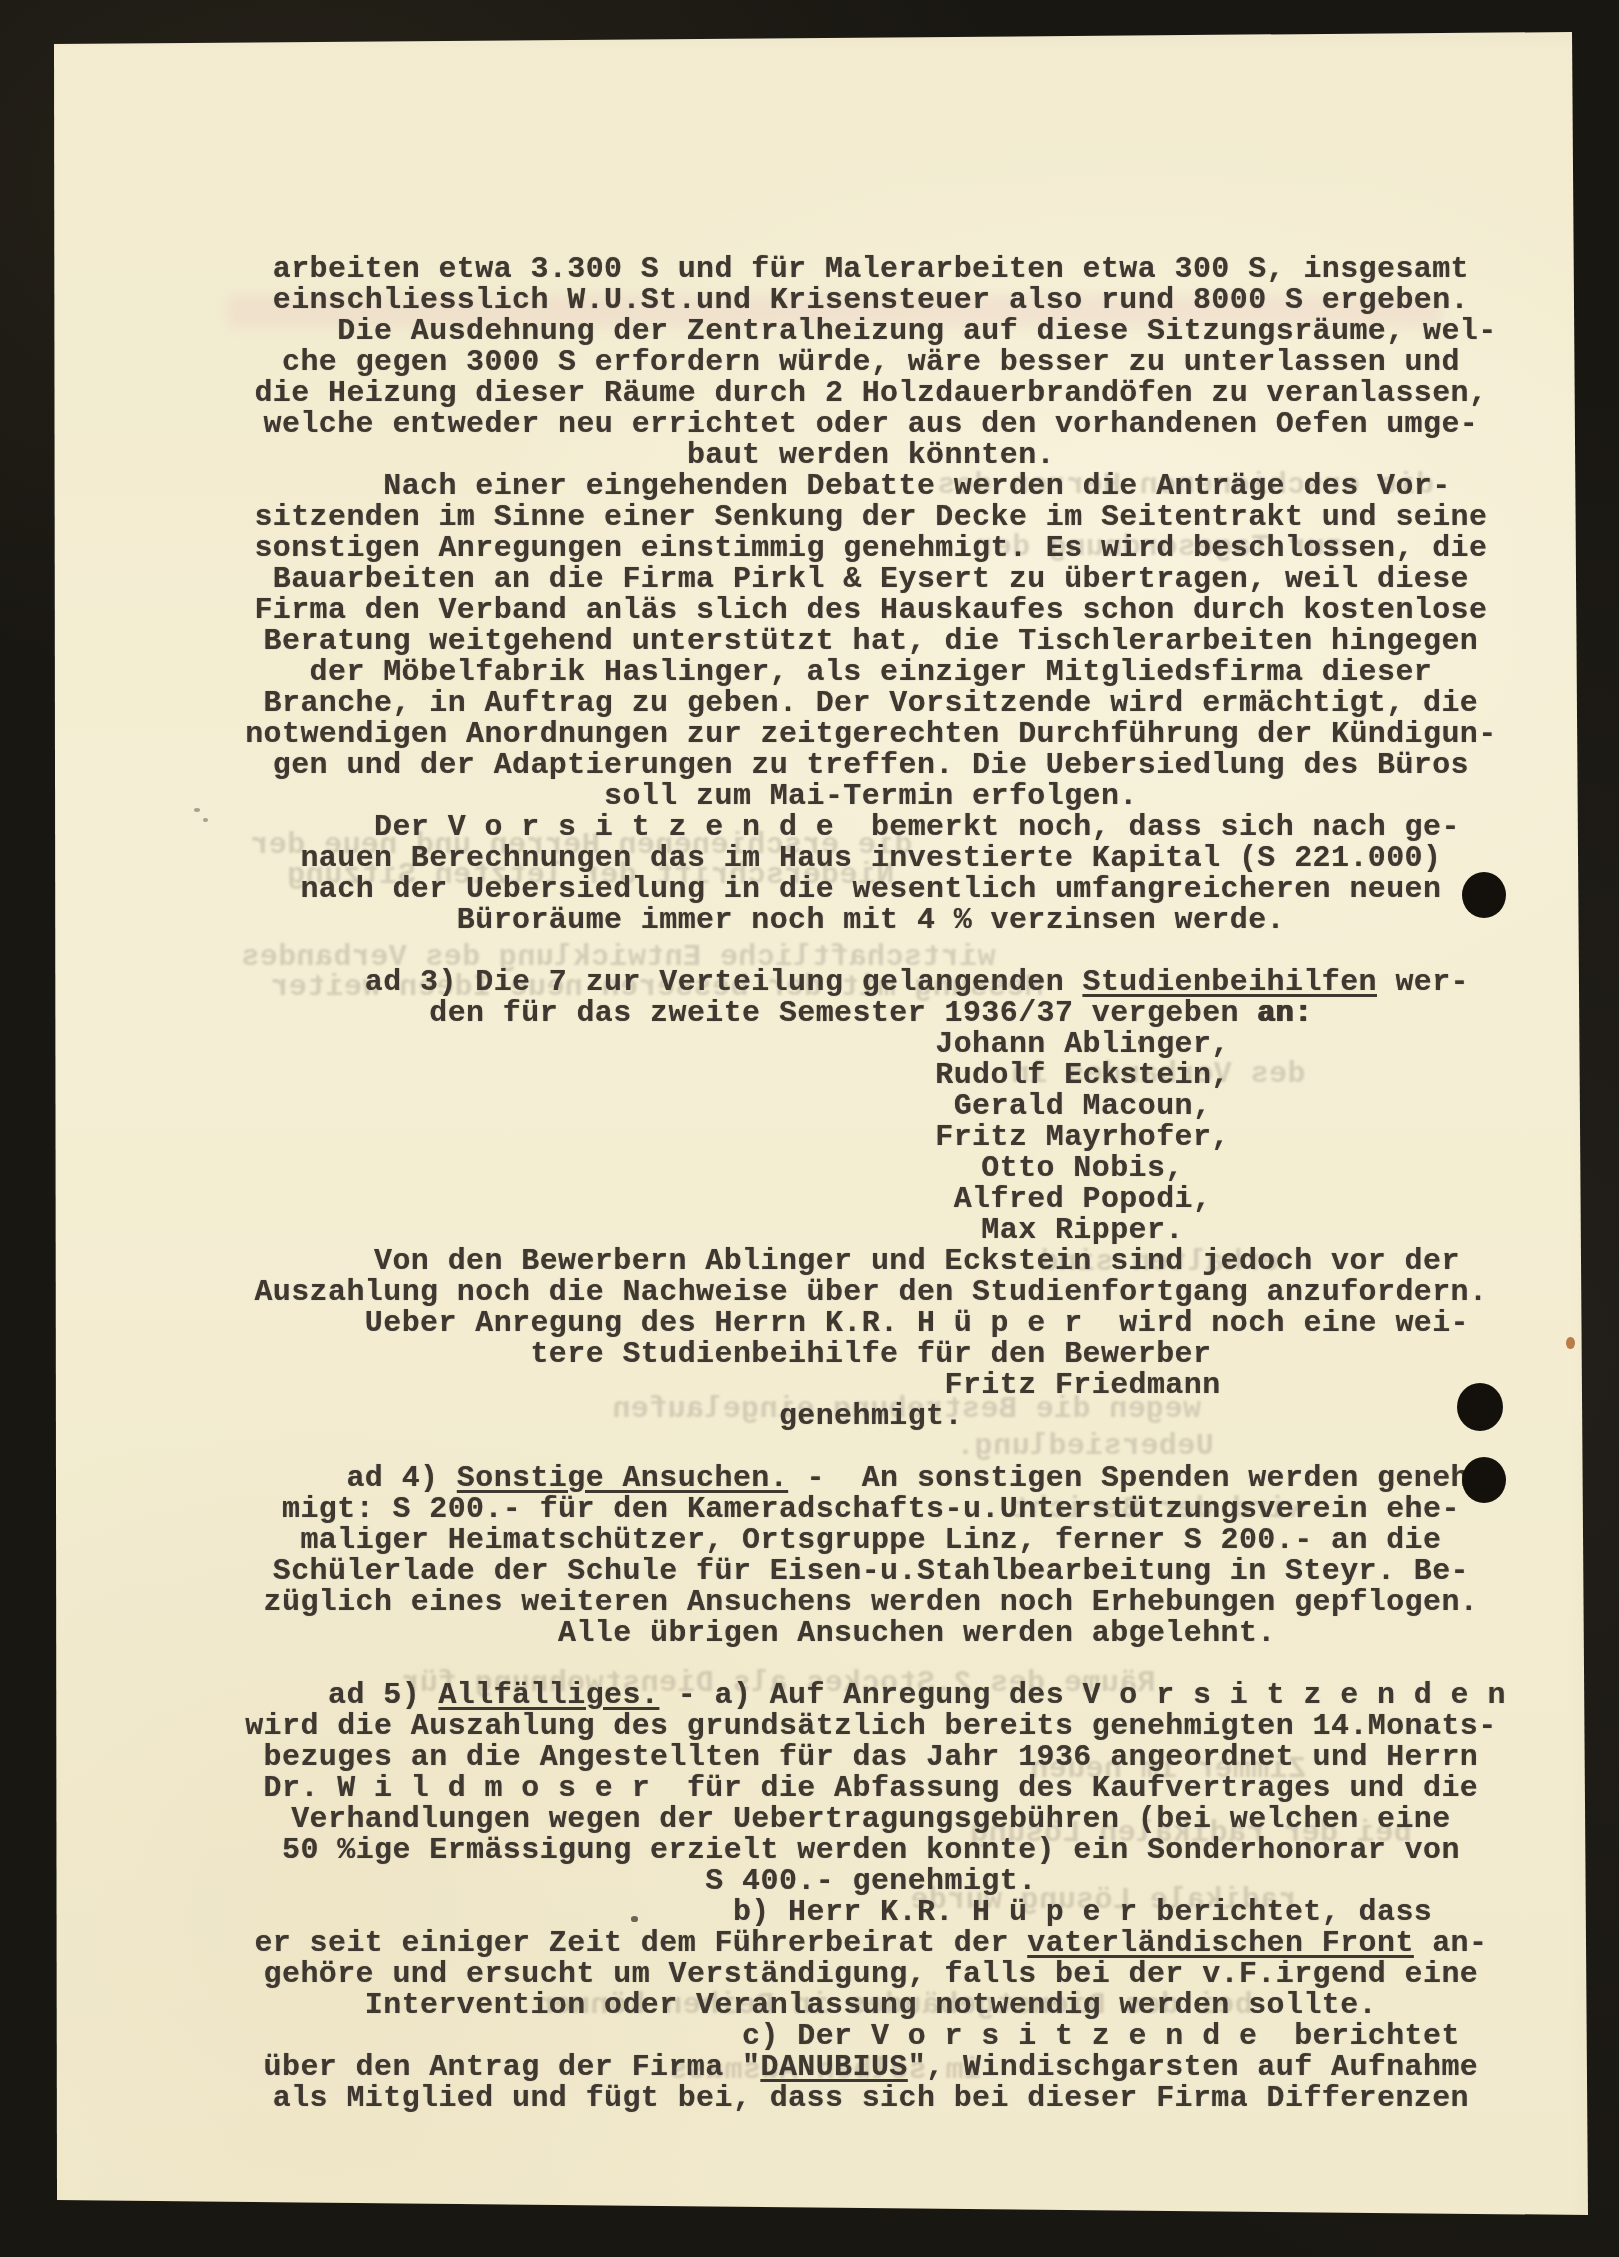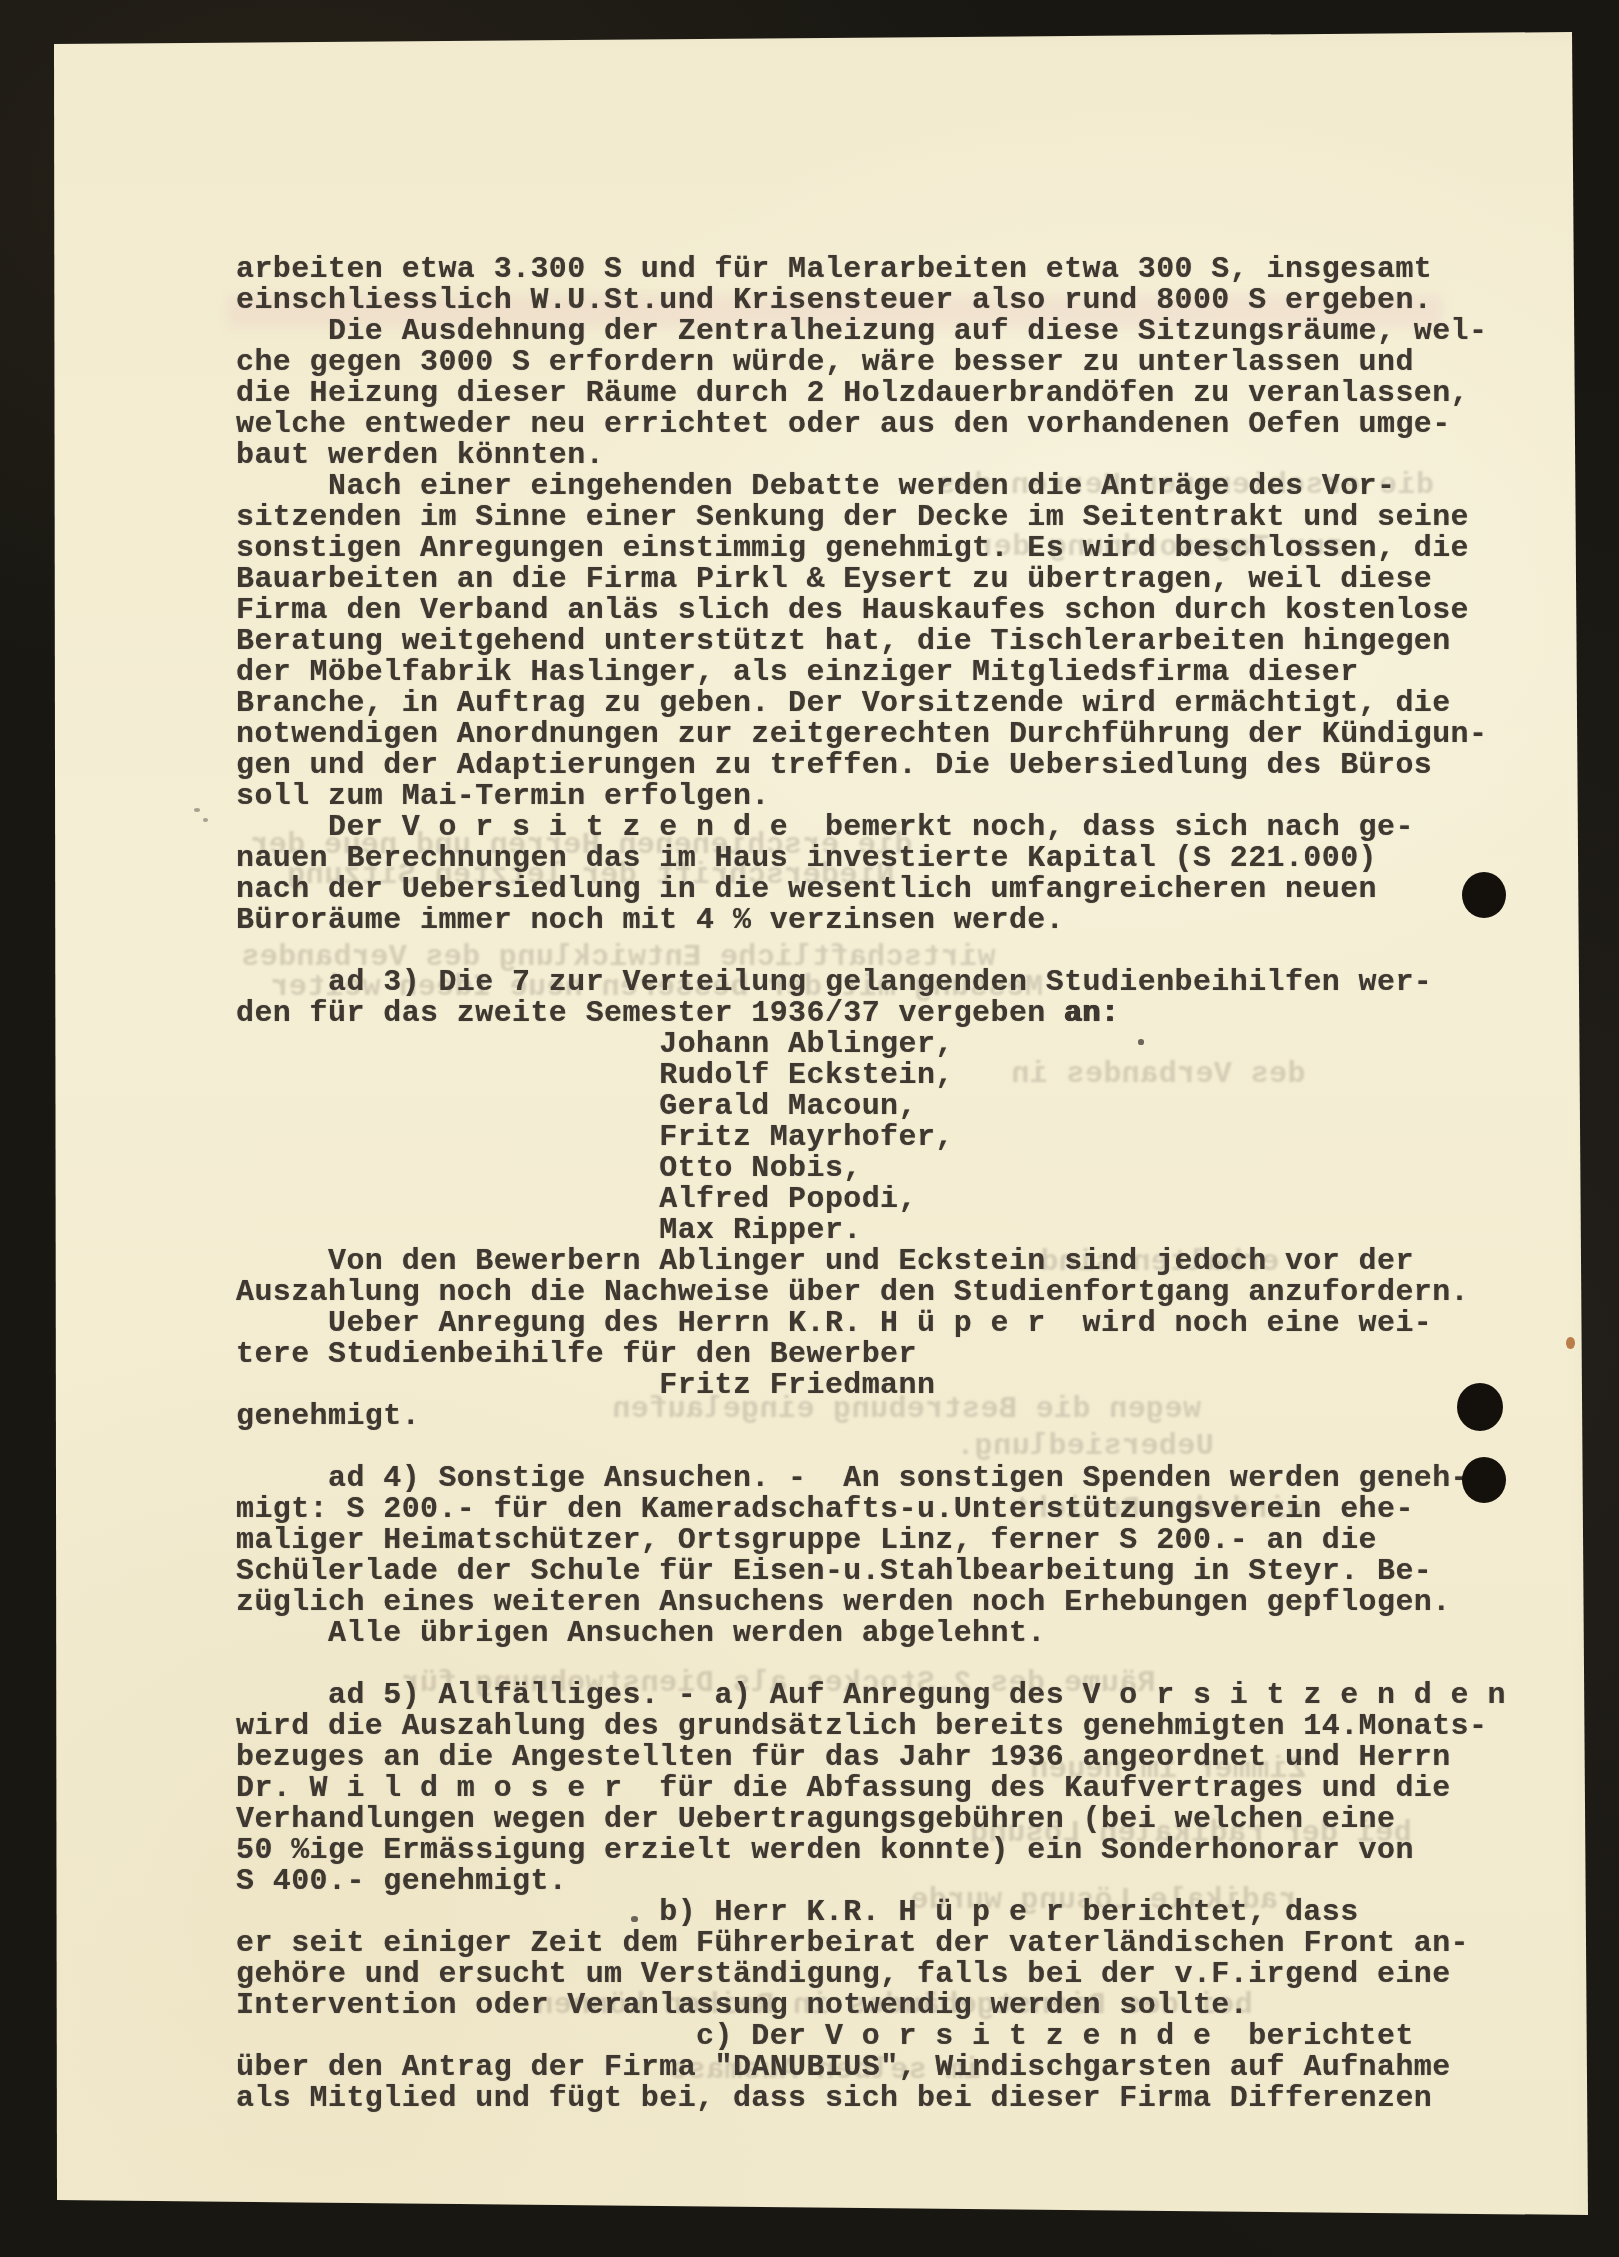--- a/index.html
+++ b/index.html
@@ -29,23 +29,24 @@
   .ghost{
     position:absolute;transform:scaleX(-1);filter:blur(1.3px);opacity:.30;
     color:#8d8172;font-weight:700;font-size:30px;line-height:31px;
     letter-spacing:0.4px;white-space:pre;
   }
   .doc{
     position:absolute;left:236px;top:254px;margin:0;
     font-family:inherit;font-weight:700;font-size:30px;line-height:31px;
     letter-spacing:0.4px;color:#3e3831;white-space:pre;
     text-shadow:0 0 1px rgba(62,56,49,.55);
+    text-align:center;
   }
   .tl{height:31px;}
-  .u{text-decoration-thickness:3.3px;text-underline-offset:3.8px;}
+  .u{text-decoration:underline;text-decoration-thickness:3.3px;text-underline-offset:3.8px;}
   .b{text-shadow:0.8px 0 0 currentColor,-0.8px 0 0 currentColor,0 0 1.1px rgba(62,56,49,.65);font-family:Liberation Mono, monospace;}
   .hole{position:absolute;background:#14110d;border-radius:50%;}
   .stain-pink{position:absolute;left:228px;top:296px;width:1214px;height:31px;
     background:rgba(209,110,150,.09);filter:blur(5.7px);}
   .fleck{position:absolute;left:1566px;top:1337px;width:8.6px;height:12.4px;
     background:#b06a32;border-radius:50%;filter:blur(0.5px);opacity:.85;}
   .speck{position:absolute;background:#4a443c;border-radius:50%;opacity:.8;}
   .speck.s1{left:1138px;top:1039px;width:5.7px;height:5.7px;}
   .speck.s2{left:631px;top:1916px;width:6.7px;height:5.7px;}
   .pencil-dot{position:absolute;background:#7d766d;border-radius:50%;opacity:.65;}

